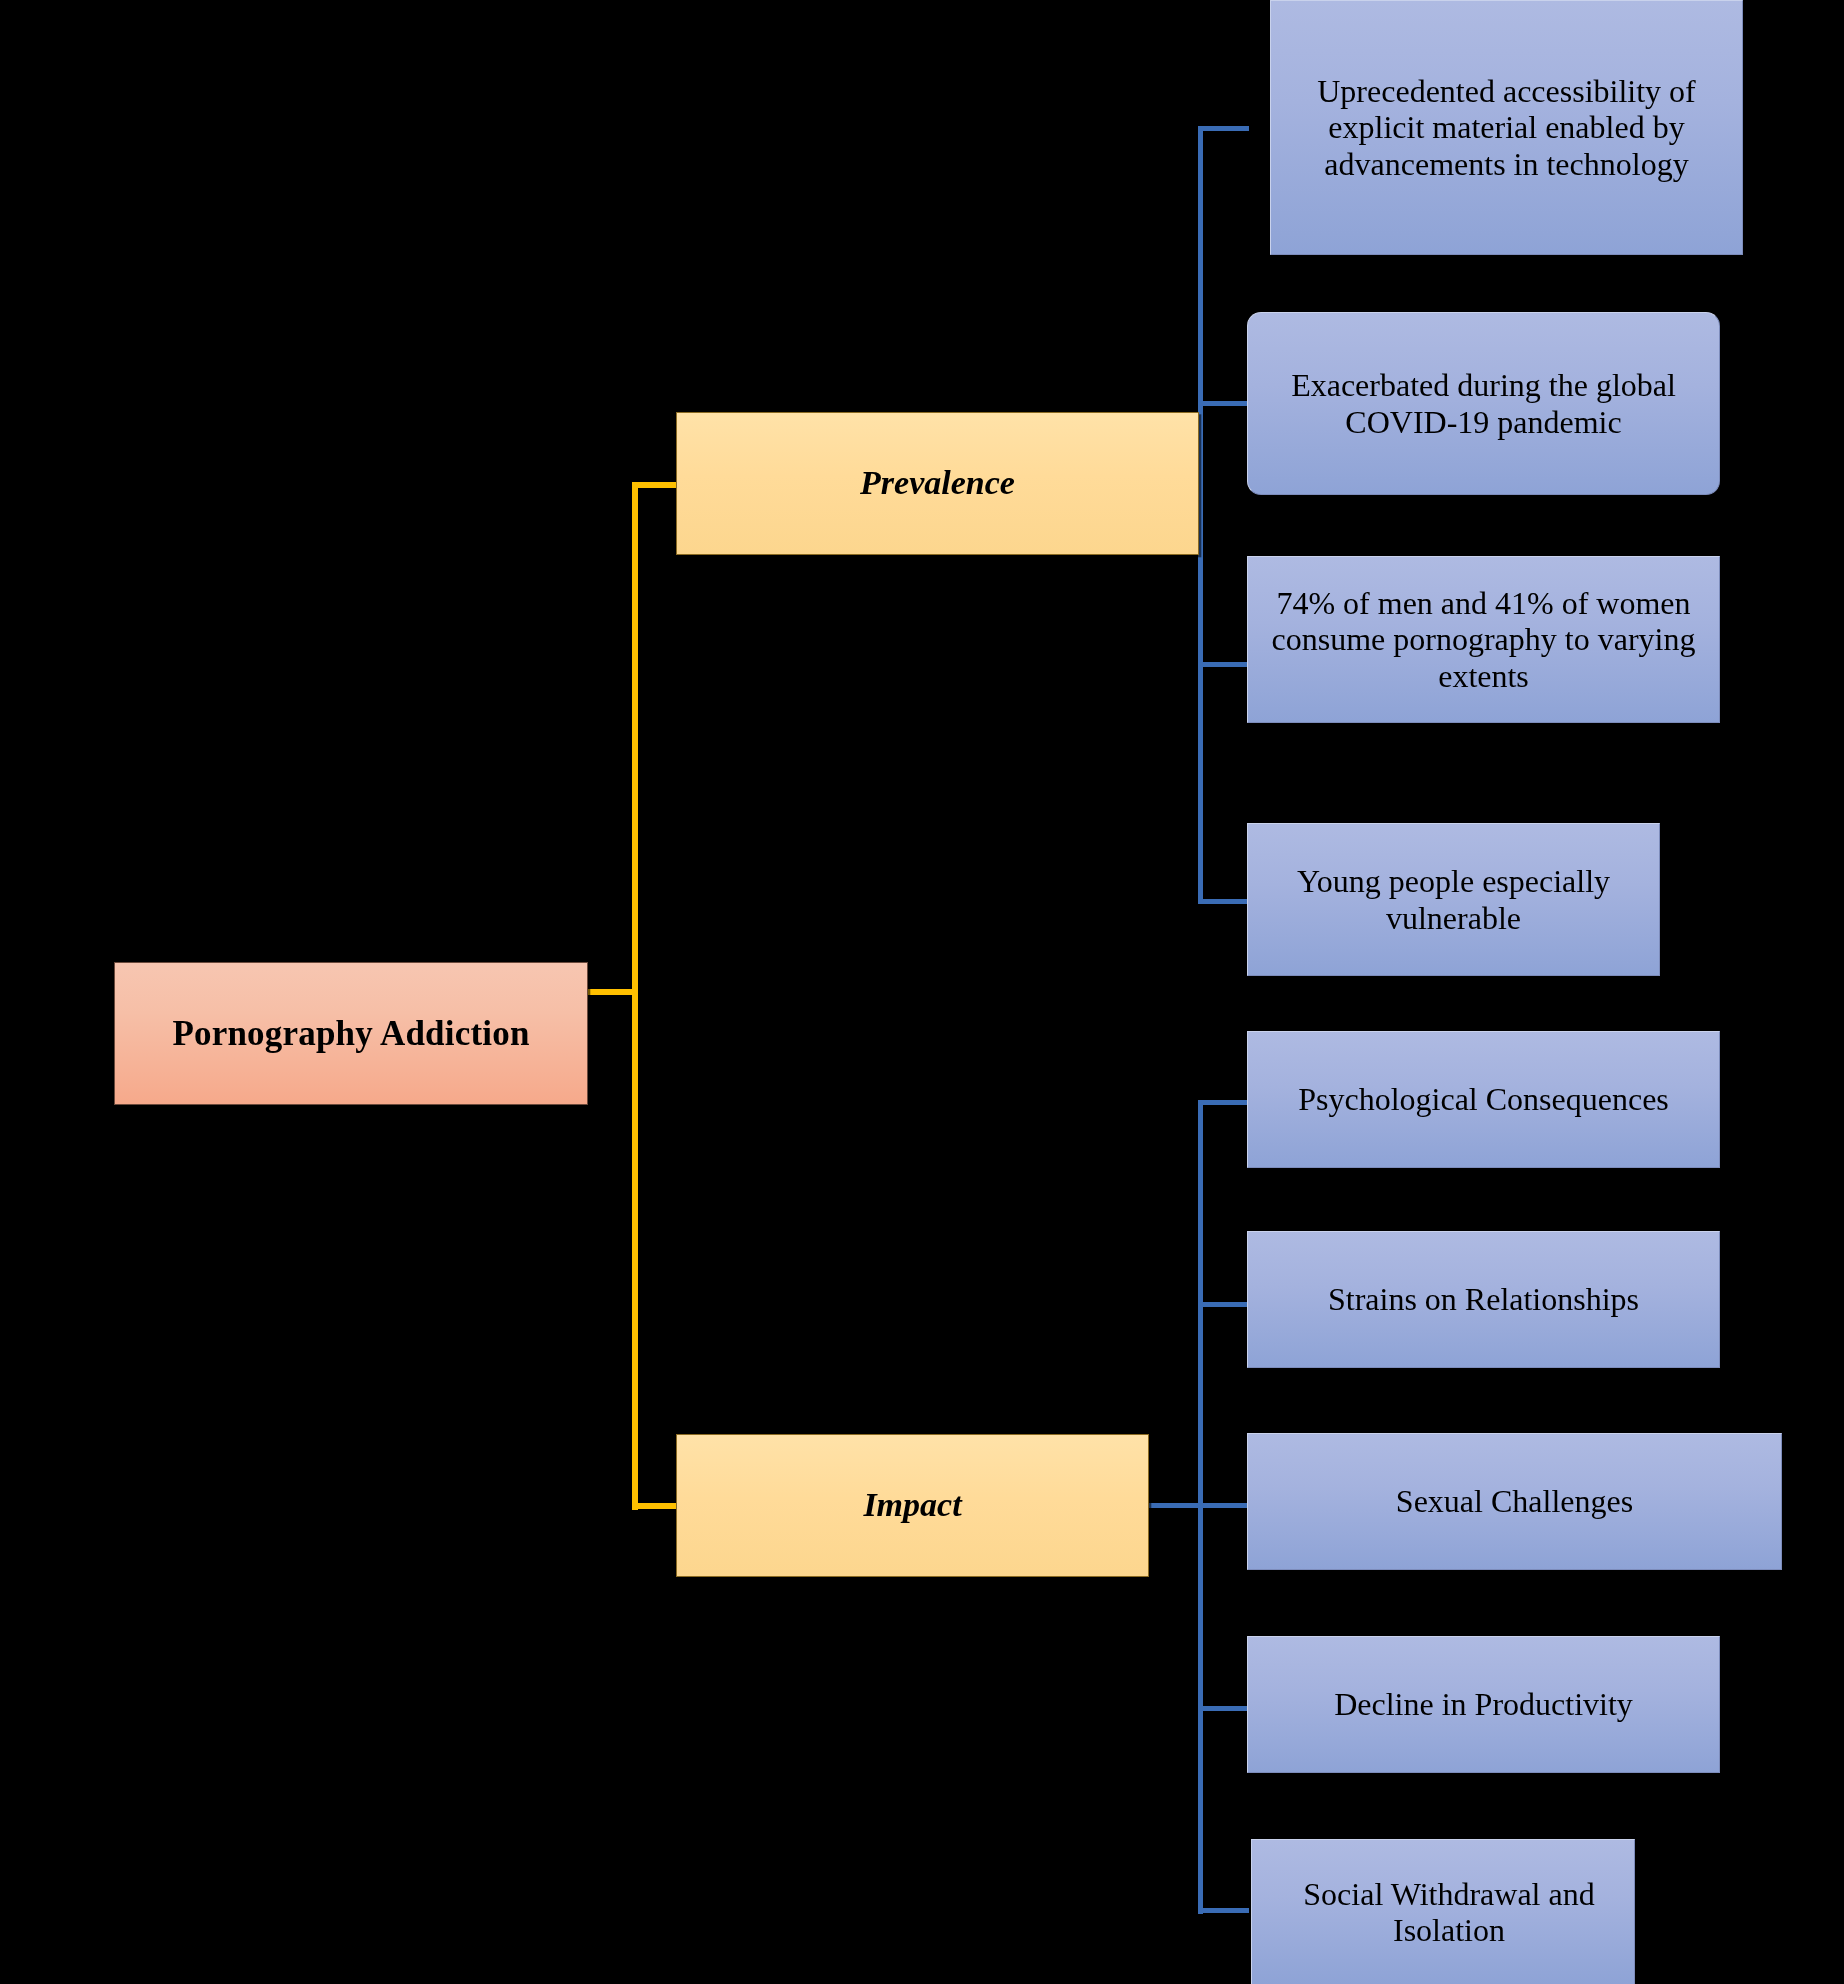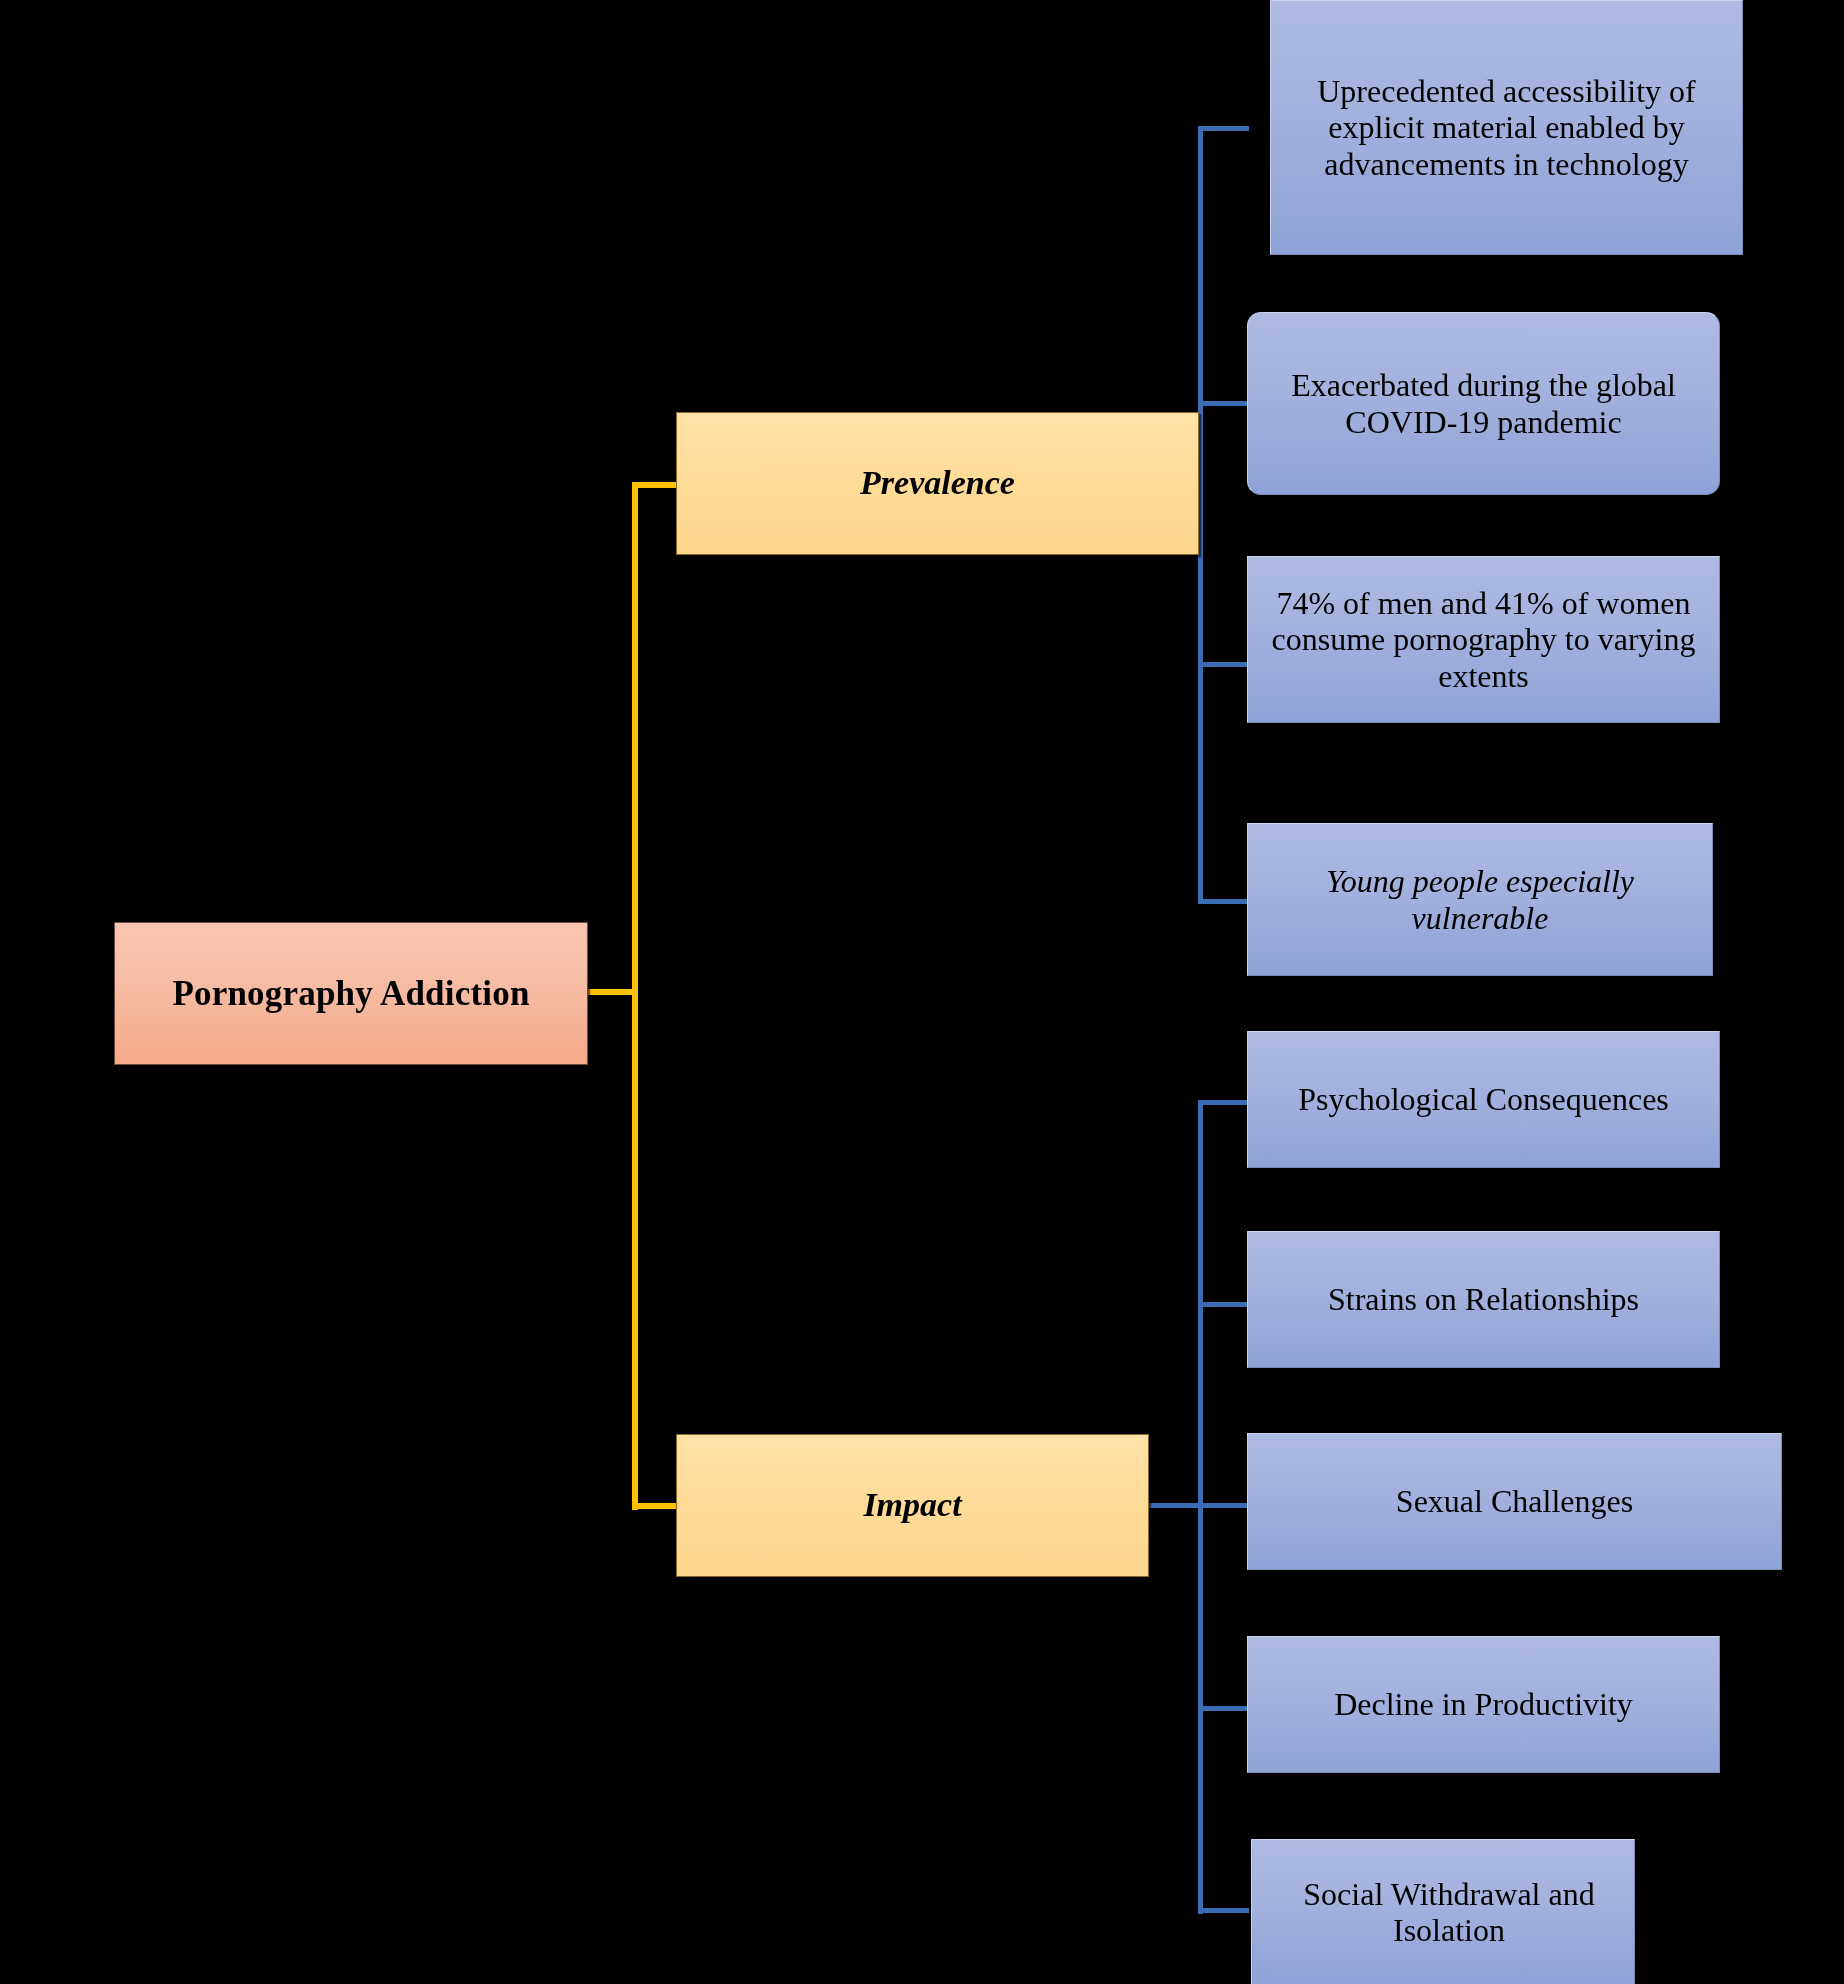--- a/index.html
+++ b/index.html
@@ -37,20 +37,21 @@
   }
 
   
   .node-root {
     background: linear-gradient(to bottom, #f7c6b1 0%, #f6bfa7 35%, #f6a98b 100%);
     border: 1.5px solid #6b4a3c;
     box-shadow: 2.3px 2.3px 0 rgba(0,0,0,0.55);
     font-weight: bold;
     font-size: 35px;
     letter-spacing: 0.2px;
+    margin-top: 40px;
   }
 
   
   .node-branch {
     background: linear-gradient(to bottom, #ffe2a8 0%, #ffdb99 45%, #fcd68e 100%);
     border: 1.5px solid #8a6a22;
     box-shadow: 2.3px 2.3px 0 rgba(0,0,0,0.55);
     font-weight: bold;
     font-style: italic;
     font-size: 34px;
@@ -119,21 +120,21 @@
   </div>
 
   <div class="node node-leaf" style="left:1247px; top:312px; width:473px; height:183px;border-radius:14px;">
     <span class="label">Exacerbated during the global COVID-19 pandemic</span>
   </div>
 
   <div class="node node-leaf" style="left:1247px; top:556px; width:473px; height:167px;">
     <span class="label">74% of men and 41% of women consume pornography to varying extents</span>
   </div>
 
-  <div class="node node-leaf" style="left:1247px; top:823px; width:466px; height:153px;font-style:italic;">
+  <div class="node node-leaf" style="left:1247px; top:823px; width:413px; height:153px;">
     <span class="label">Young people especially vulnerable</span>
   </div>
 
   <div class="node node-leaf" style="left:1247px; top:1031px; width:473px; height:137px;">
     <span class="label">Psychological Consequences</span>
   </div>
 
   <div class="node node-leaf" style="left:1247px; top:1231px; width:473px; height:137px;">
     <span class="label">Strains on Relationships</span>
   </div>

